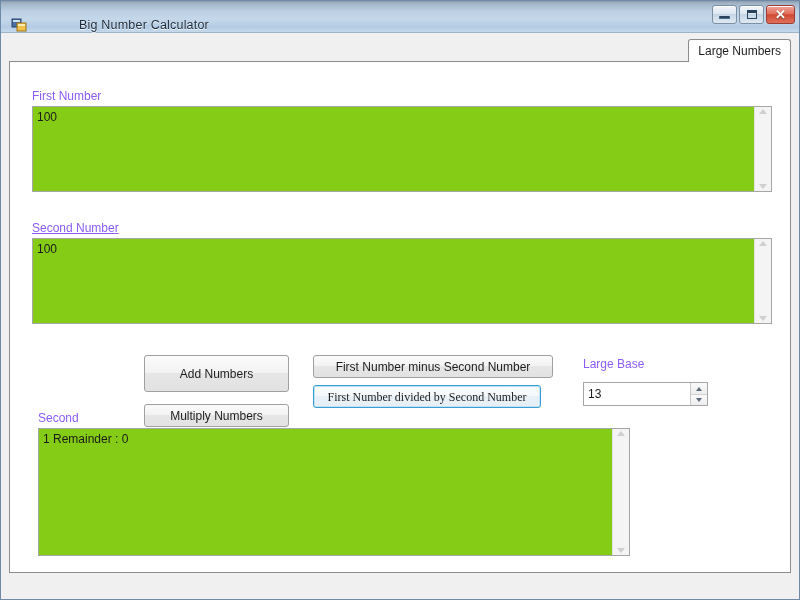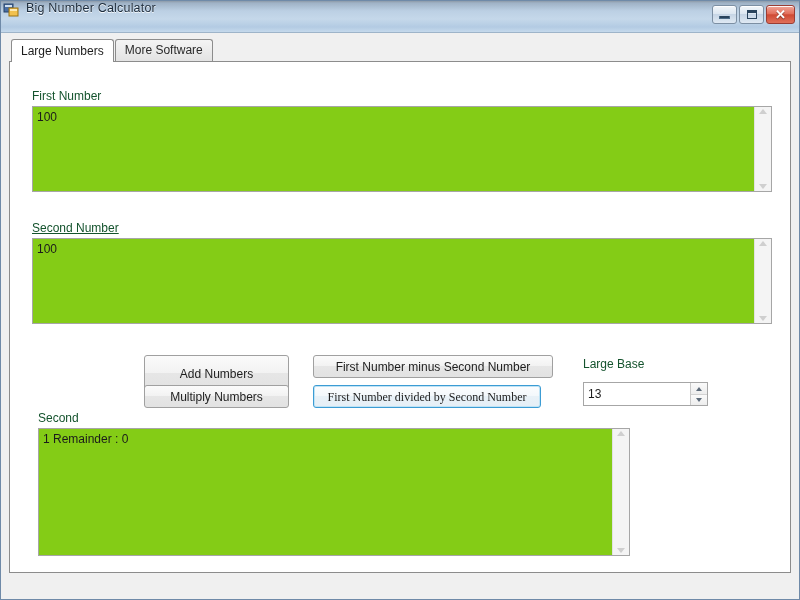--- a/index.html
+++ b/index.html
@@ -35,23 +35,24 @@
     flex: 0 0 32px;
     background: linear-gradient(to bottom,
         #8d9aa8 0px,
         #9fb2c6 2px,
         #bcd0e4 10px,
         #c5d8ea 18px,
         #b3cbe3 26px,
         #c9dcee 32px);
     border-bottom: 1px solid #9eb4c9;
     display: flex;
-    align-items: flex-start;
-    padding-left: 2px;
+    align-items: flex-end;
+    padding-left: 10px;
     user-select: none;
+    gap: 45px;
   }
   .title-icon {
     width: 16px;
     height: 16px;
     margin-right: 7px;
     position: relative;
     flex: 0 0 16px;
   }
   .title-text {
     font-size: 12.5px;
@@ -124,20 +125,21 @@
     flex-direction: column;
     min-height: 0;
   }
   .tabstrip {
     display: flex;
     align-items: flex-end;
     height: 22px;
     position: relative;
     z-index: 2;
     padding-left: 2px;
+    flex-direction: column;
   }
   .tab {
     font-size: 12px;
     color: #1d1d1d;
     padding: 3px 9px 3px 9px;
     border: 1px solid #8c8c8c;
     border-bottom: none;
     border-radius: 3px 3px 0 0;
     cursor: default;
     white-space: nowrap;
@@ -165,21 +167,21 @@
     border: 1px solid #8c8c8c;
     position: relative;
     min-height: 0;
     margin-top: 0;
   }
 
   
   .field-label {
     position: absolute;
     font-size: 12px;
-    color: #14532d;
+    color: #8b5cf6;
     white-space: nowrap;
   }
 
   
   .textbox {
     position: absolute;
     background: #ffffff;
     border: 1px solid #a6a6a6;
     display: flex;
     overflow: hidden;
@@ -320,23 +322,20 @@
   </div>
 
   <div class="client">
 
     <div class="tabctrl">
 
       <div class="tabstrip">
         <div class="tab active">
           <span>Large Numbers</span>
         </div>
-        <div class="tab inactive">
-          <span>More Software</span>
-        </div>
       </div>
 
       <div class="tabpage">
 
         <div class="field-label" style="left:22px; top:27px;">First Number</div>
         <div class="textbox" style="left:22px; top:44px; width:740px; height:86px;">
           <div class="tb-content">100</div>
           <div class="vscroll">
             <span class="arrow up"></span>
             <span class="arrow down"></span>
@@ -348,21 +347,21 @@
           <div class="tb-content">100</div>
           <div class="vscroll">
             <span class="arrow up"></span>
             <span class="arrow down"></span>
           </div>
         </div>
 
         <div class="btn" style="left:134px; top:293px; width:145px; height:37px;">
           <span>Add Numbers</span>
         </div>
-        <div class="btn" style="left:134px; top:323px; width:145px; height:23px;">
+        <div class="btn" style="left:134px; top:342px; width:145px; height:23px;">
           <span>Multiply Numbers</span>
         </div>
         <div class="btn" style="left:303px; top:293px; width:240px; height:23px;">
           <span>First Number minus Second Number</span>
         </div>
         <div class="btn focused" style="left:303px; top:323px; width:228px; height:23px;">
           <span>First Number divided by Second Number</span>
         </div>
 
         <div class="field-label" style="left:573px; top:295px;">Large Base</div>

